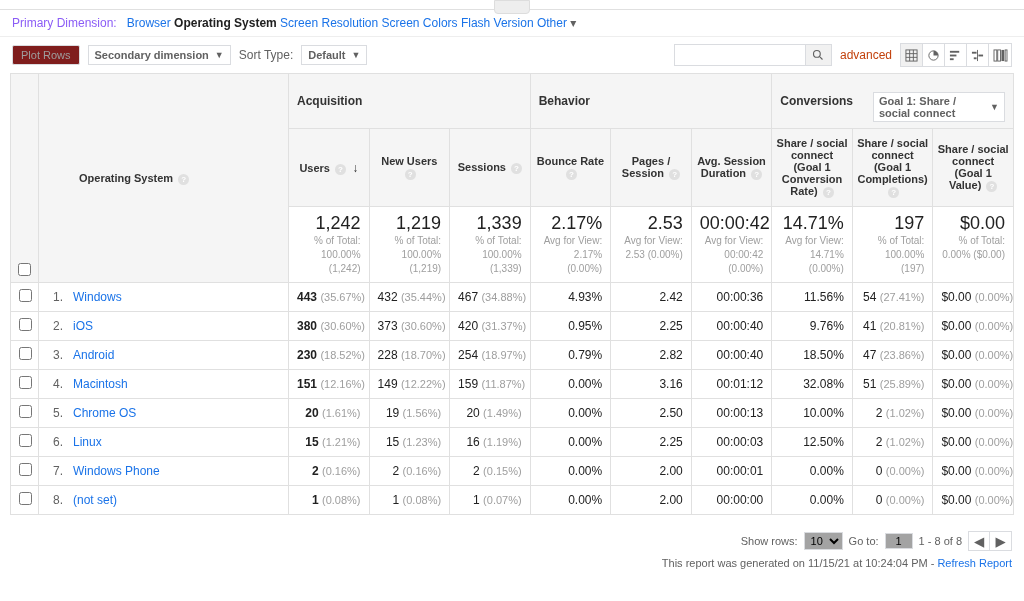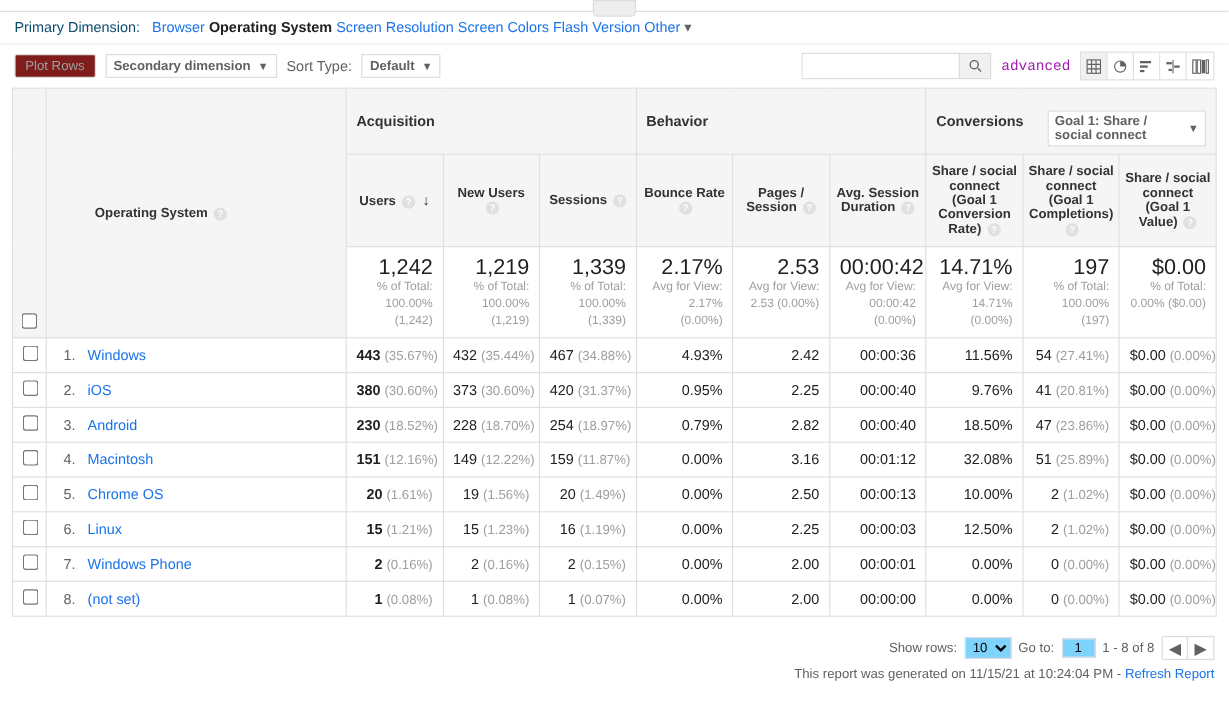--- a/index.html
+++ b/index.html
@@ -8,21 +8,21 @@
     font-size: 12px;
     color: #212121;
     background: #fff;
     margin: 0;
     padding: 0;
     width: 1024px;
   }
   .top-handle { height: 10px; border-bottom: 1px solid #e0e0e0; position:relative;}
   .top-handle .grip { width:36px; height:14px; margin:0 auto; background:#eee; border:1px solid #ddd; border-radius:0 0 4px 4px;}
   .pd-bar { padding: 6px 12px; display:flex; align-items:center; gap:10px; font-size:12px; flex-wrap:wrap;}
-  .pd-bar .label { color:#0c4a6e; }
+  .pd-bar .label { color:#8b5cf6; }
   .pd-bar a { color:#1a73e8; text-decoration:none; cursor:pointer;}
   .pd-bar .active { color:#212121; font-weight:700; }
   .pd-bar .chev { color:#616161;}
   .toolbar {
     padding: 6px 12px; display:flex; align-items:center; font-size:12px; gap:8px;
     border-top: 1px solid #eee;
   }
   .btn-light {
     border:1px solid #dadce0; background:#7f1d1d; color:#9e9e9e; padding:3px 8px; font-size:11px; border-radius:2px;
   }
@@ -30,21 +30,21 @@
     border:1px solid #dadce0; background:#fff; color:#616161; padding:3px 6px; font-size:11px; display:inline-flex; align-items:center; gap:6px;font-weight:bold;
   }
   .select-like .chev { font-size:9px; color:#616161;}
   .sort-label { color:#616161; }
   .toolbar-right { margin-left:auto; display:flex; align-items:center; gap:8px;}
   .search-box { display:flex; border:1px solid #dadce0;}
   .search-box input { border:none; outline:none; padding:3px 4px; font-size:12px; width:130px;}
   .search-box button {
     border:none; border-left:1px solid #dadce0; background:#f1f1f1; width:26px; cursor:pointer; display:flex; align-items:center; justify-content:center;
   }
-  .adv-link { color:#a21caf; text-decoration:none;font-family:Liberation Mono, monospace;}
+  .adv-link { color:#c2410c; text-decoration:none;}
   .view-icons { display:flex; border:1px solid #dadce0;}
   .view-icons .vi { width:22px; height:22px; display:flex; align-items:center; justify-content:center; border-right:1px solid #dadce0; background:#fff; cursor:pointer; color:#616161; font-size:13px;}
   .view-icons .vi:last-child { border-right:none;}
   .view-icons .vi.active { background:#f1f1f1;}
   svg { display:block; }
 
   .table-wrap { padding: 0 10px 10px 10px;}
   table.data { border-collapse:collapse; width:100%; table-layout:fixed;}
   table.data th, table.data td { border:1px solid #e0e0e0; }
   table.data th { background:#f5f5f5; font-weight:400; color:#616161; font-size:11px; padding:4px 6px; }
@@ -73,21 +73,21 @@
   td.os { color:#1a73e8; }
   td.os a { color:#1a73e8; text-decoration:none;}
   .pct { color:#9e9e9e; font-size:11px;text-align:center;}
   .bold { color:#212121; font-weight:700;}
   .rownum { color:#616161; display:inline-block; width:16px; text-align:right; margin-right:10px;}
   .footer {
     padding:6px 12px 16px 12px; text-align:right; color:#616161; font-size:11px;
   }
   .footer .row1 { display:flex; justify-content:flex-end; align-items:center; gap:6px; margin-bottom:6px;}
   .footer select, .footer input[type=text] {
-    border:1px solid #dadce0; font-size:11px; padding:1px 2px; background:#7dd3fc;
+    border:1px solid #dadce0; font-size:11px; padding:1px 2px; background:#a3a3a3;
   }
   .footer input[type=text]{ width:28px; text-align:center;}
   .pager { display:flex;}
   .pager button { width:22px; height:20px; border:1px solid #dadce0; background:#fff; cursor:pointer; display:flex; align-items:center; justify-content:center; color:#616161;}
   .pager button + button { border-left:none;}
   .footer a { color:#1a73e8; text-decoration:none;}
 </style>
 </head>
 <body>
 

